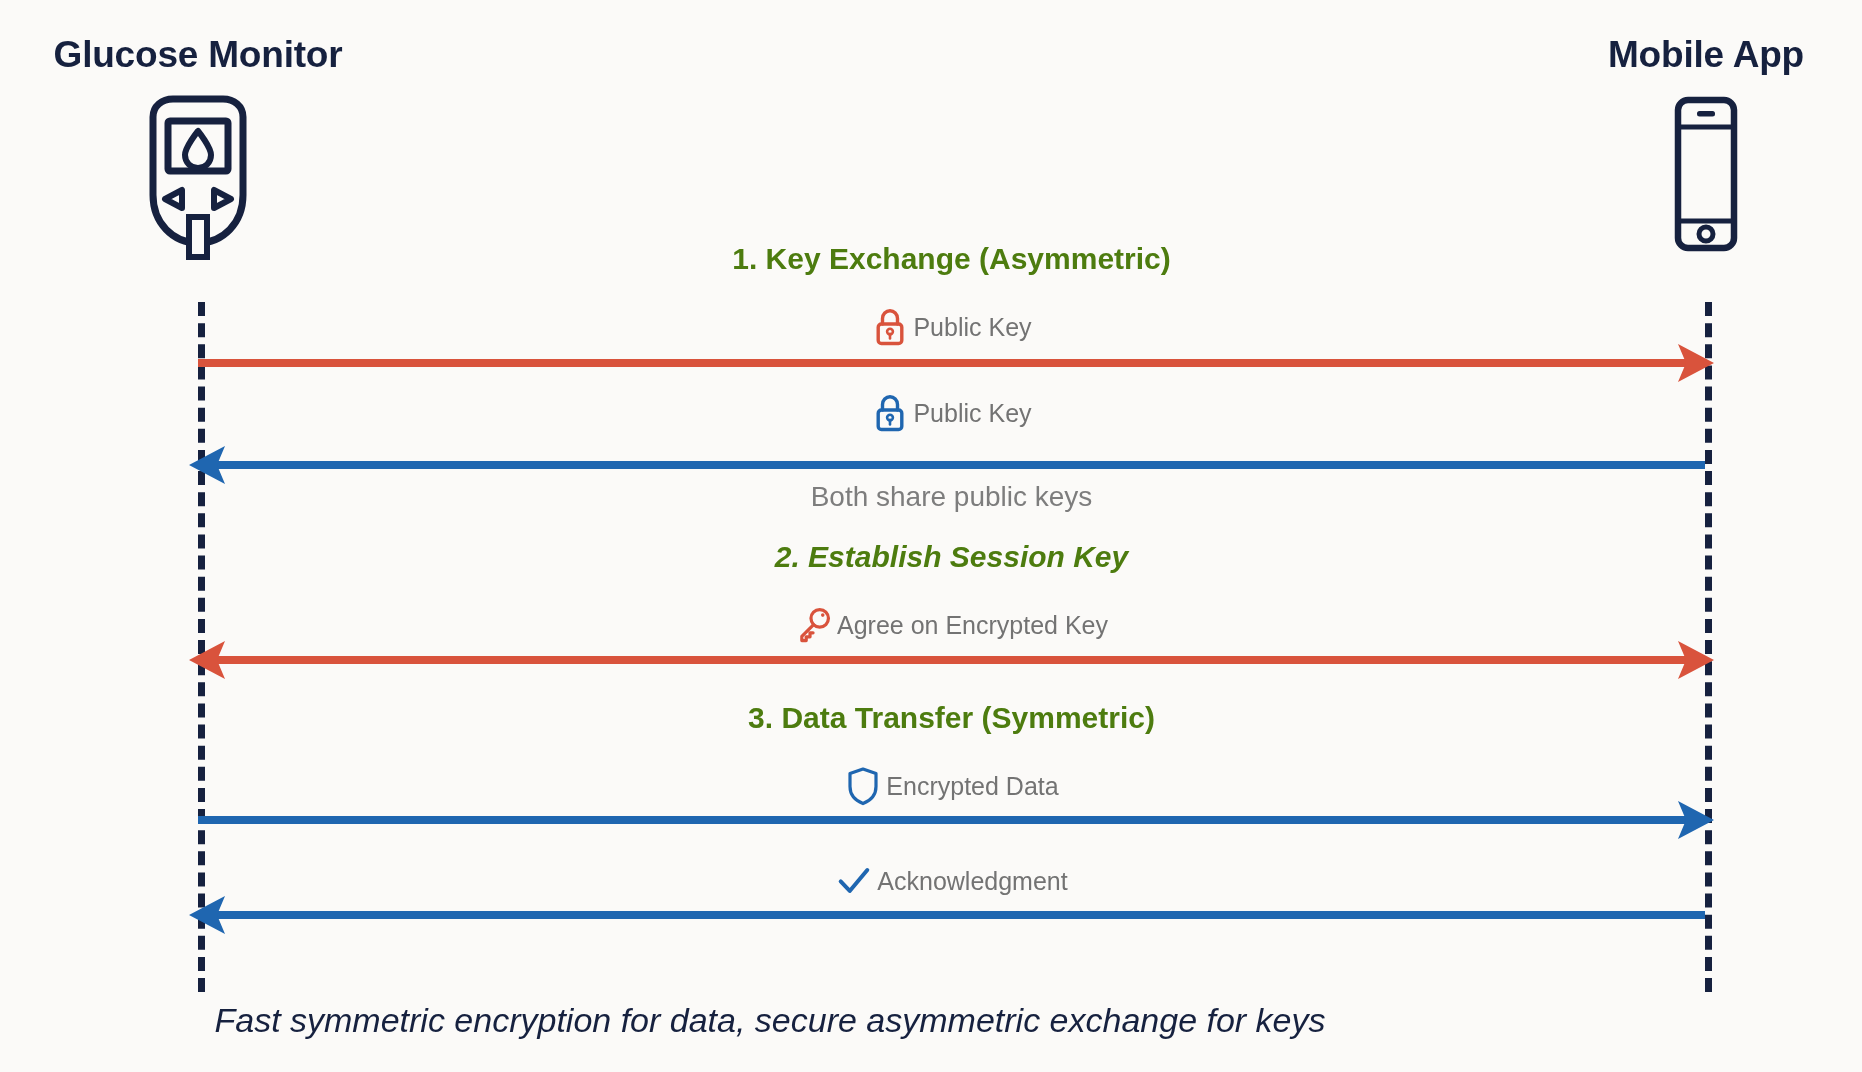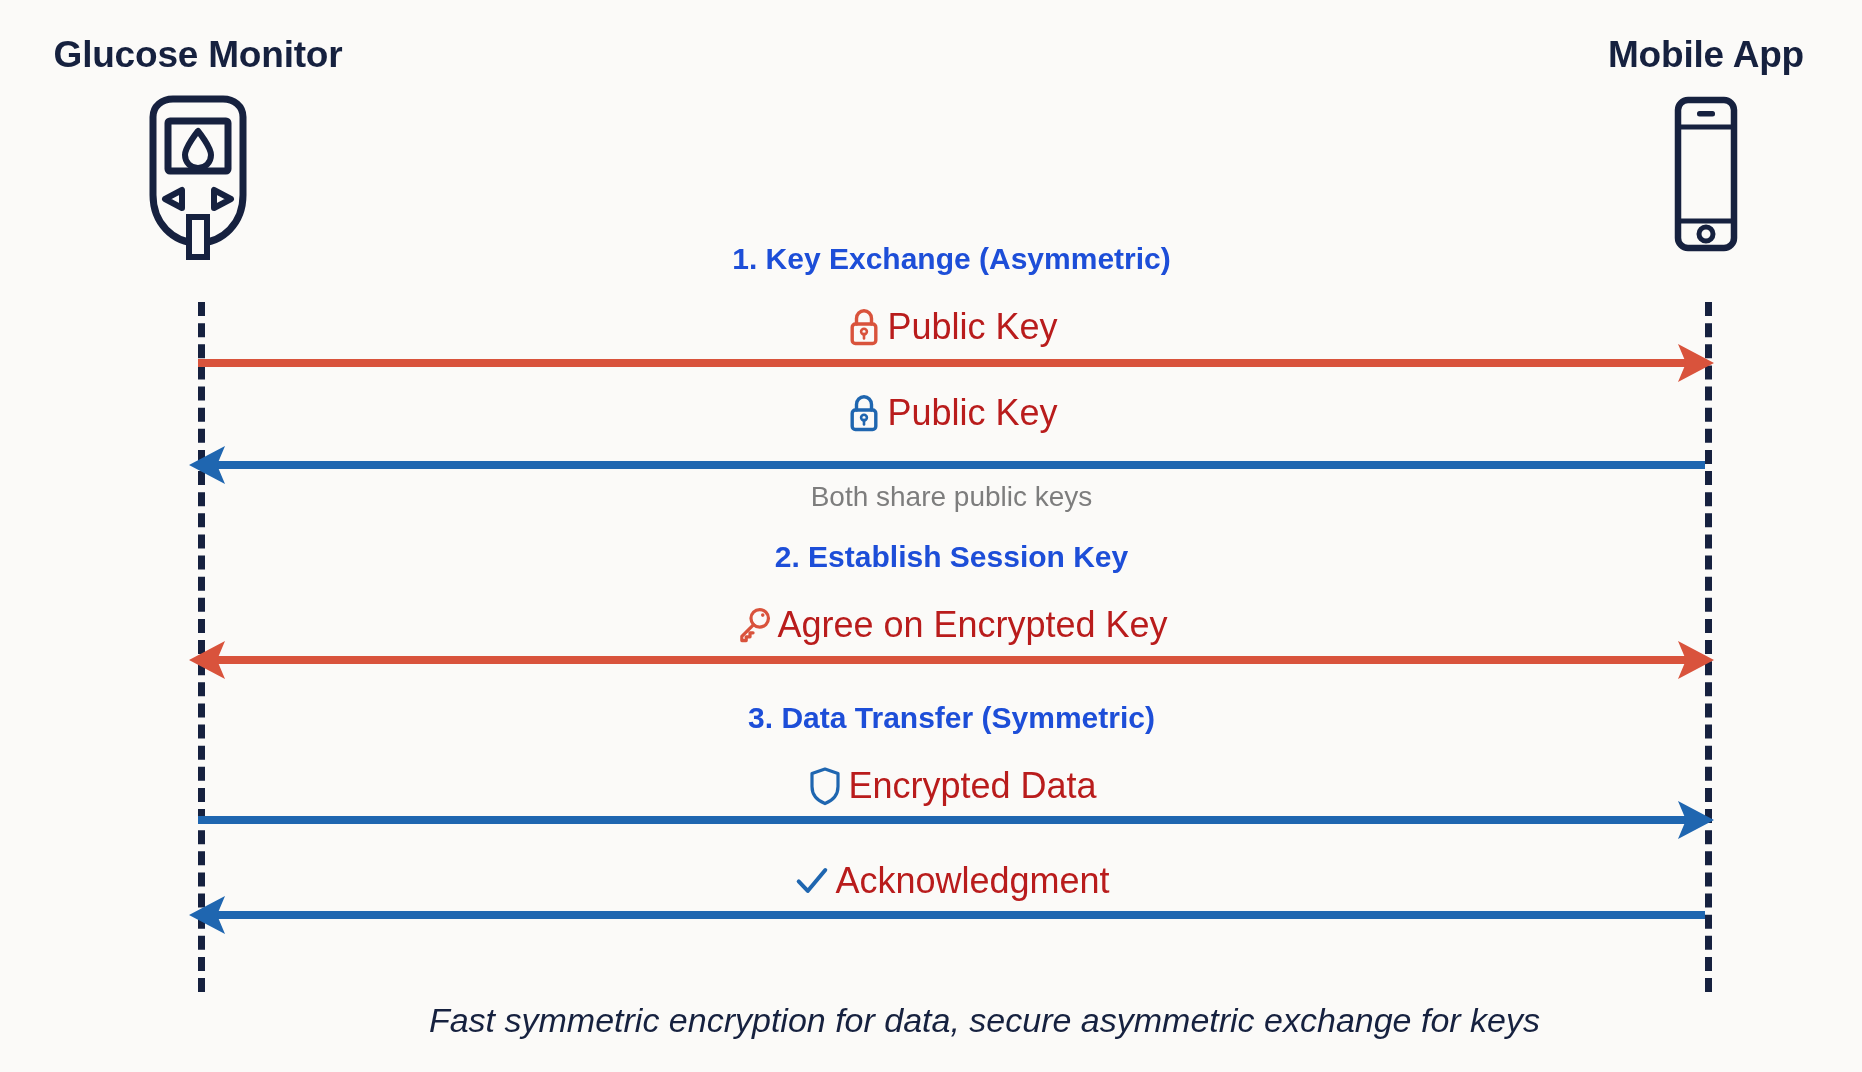--- a/index.html
+++ b/index.html
@@ -59,36 +59,36 @@
   .lifeline-right { left: 1705px; }
 
   
   .section-title {
     position: absolute;
     left: 198px;
     width: 1507px;
     text-align: center;
     font-size: 30px;
     font-weight: bold;
-    color: #1d4ed8;
+    color: #4d7c0f;
     line-height: 1;
     white-space: nowrap;
   }
 
   
   .msg-label {
     position: absolute;
     left: 198px;
     width: 1507px;
     display: flex;
     align-items: center;
     justify-content: center;
     gap: 4px;
-    font-size: 36px;
-    color: #b91c1c;
+    font-size: 25px;
+    color: #737373;
     line-height: 1;
     white-space: nowrap;
   }
   .msg-label .glyph {
     display: inline-flex;
     align-items: center;
     justify-content: center;
     width: 38px;
     height: 42px;
     flex: 0 0 auto;
@@ -114,21 +114,21 @@
     height: 1072px;
     pointer-events: none;
   }
 
   
   .footer-caption {
     position: absolute;
     left: 0;
     width: 1540px;
     top: 1020px;
-    text-align: right;
+    text-align: center;
     transform: translateY(-50%);
     font-size: 34px;
     font-style: italic;
     color: #16213f;
     white-space: nowrap;
   }
 </style>
 </head>
 <body>
 
@@ -198,21 +198,21 @@
         <rect x="5.2" y="17" width="23.6" height="19.5" rx="3.2" stroke="#1f66b0" stroke-width="3.4" fill="none"></rect>
         <circle cx="17" cy="24.6" r="2.9" stroke="#1f66b0" stroke-width="2.6" fill="none"></circle>
         <line x1="17" y1="26.8" x2="17" y2="31.4" stroke="#1f66b0" stroke-width="2.6" stroke-linecap="round"></line>
       </svg>
     </span>
     <span>Public Key</span>
   </div>
 
   <div class="note" style="top:483px;">Both share public keys</div>
 
-  <div class="section-title" style="top:542px;">2. Establish Session Key</div>
+  <div class="section-title" style="top:542px;font-style:italic;">2. Establish Session Key</div>
 
   <div class="msg-label" style="top:604px;">
     <span class="glyph">
       <svg width="40" height="40" viewBox="0 0 40 40" fill="none">
         <circle cx="26" cy="13" r="9.2" stroke="#d9533c" stroke-width="3.4" fill="none"></circle>
         <circle cx="29.2" cy="9.6" r="1.9" fill="#d9533c"></circle>
         <path d="M19.6 19.6 L7.2 32 L7.2 36.4 L11.8 36.4 L11.8 32.4 L15.8 32.4 L15.8 28.2 L19.0 28.2" stroke="#d9533c" stroke-width="3.4" fill="none" stroke-linejoin="round" stroke-linecap="round"></path>
       </svg>
     </span>
     <span>Agree on Encrypted Key</span>

